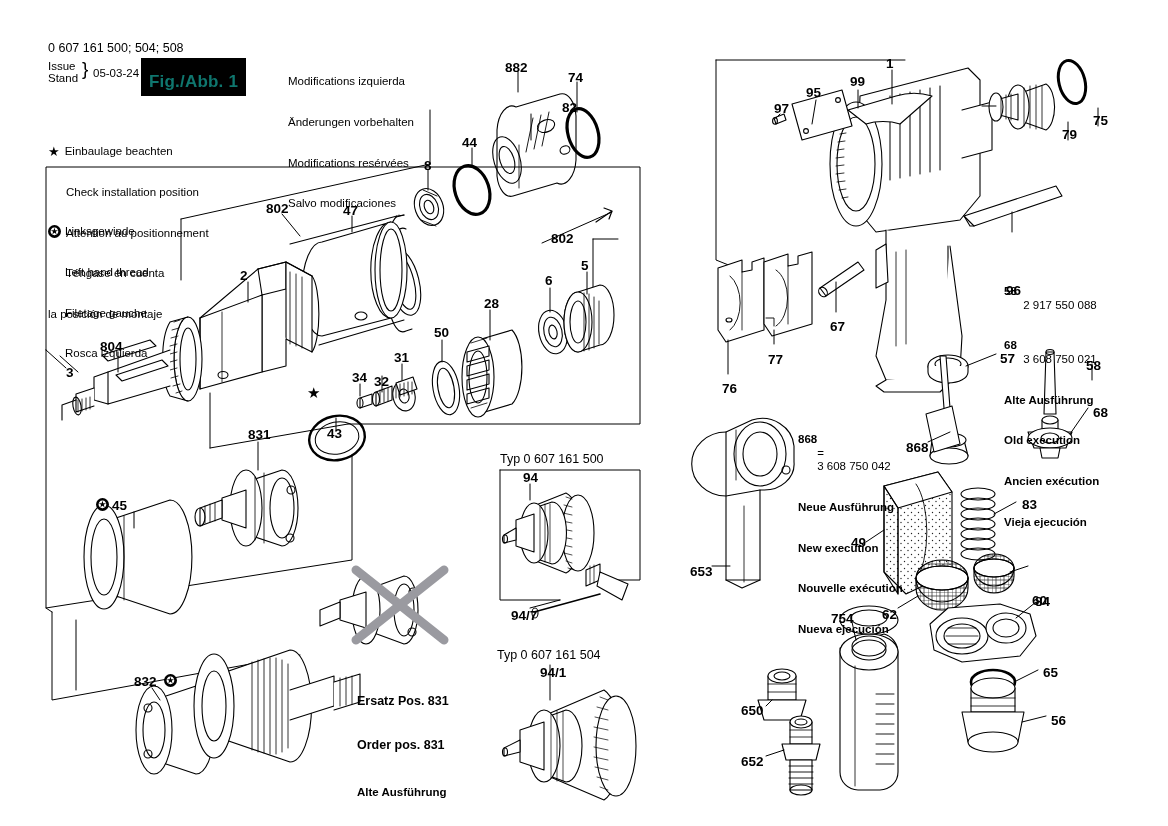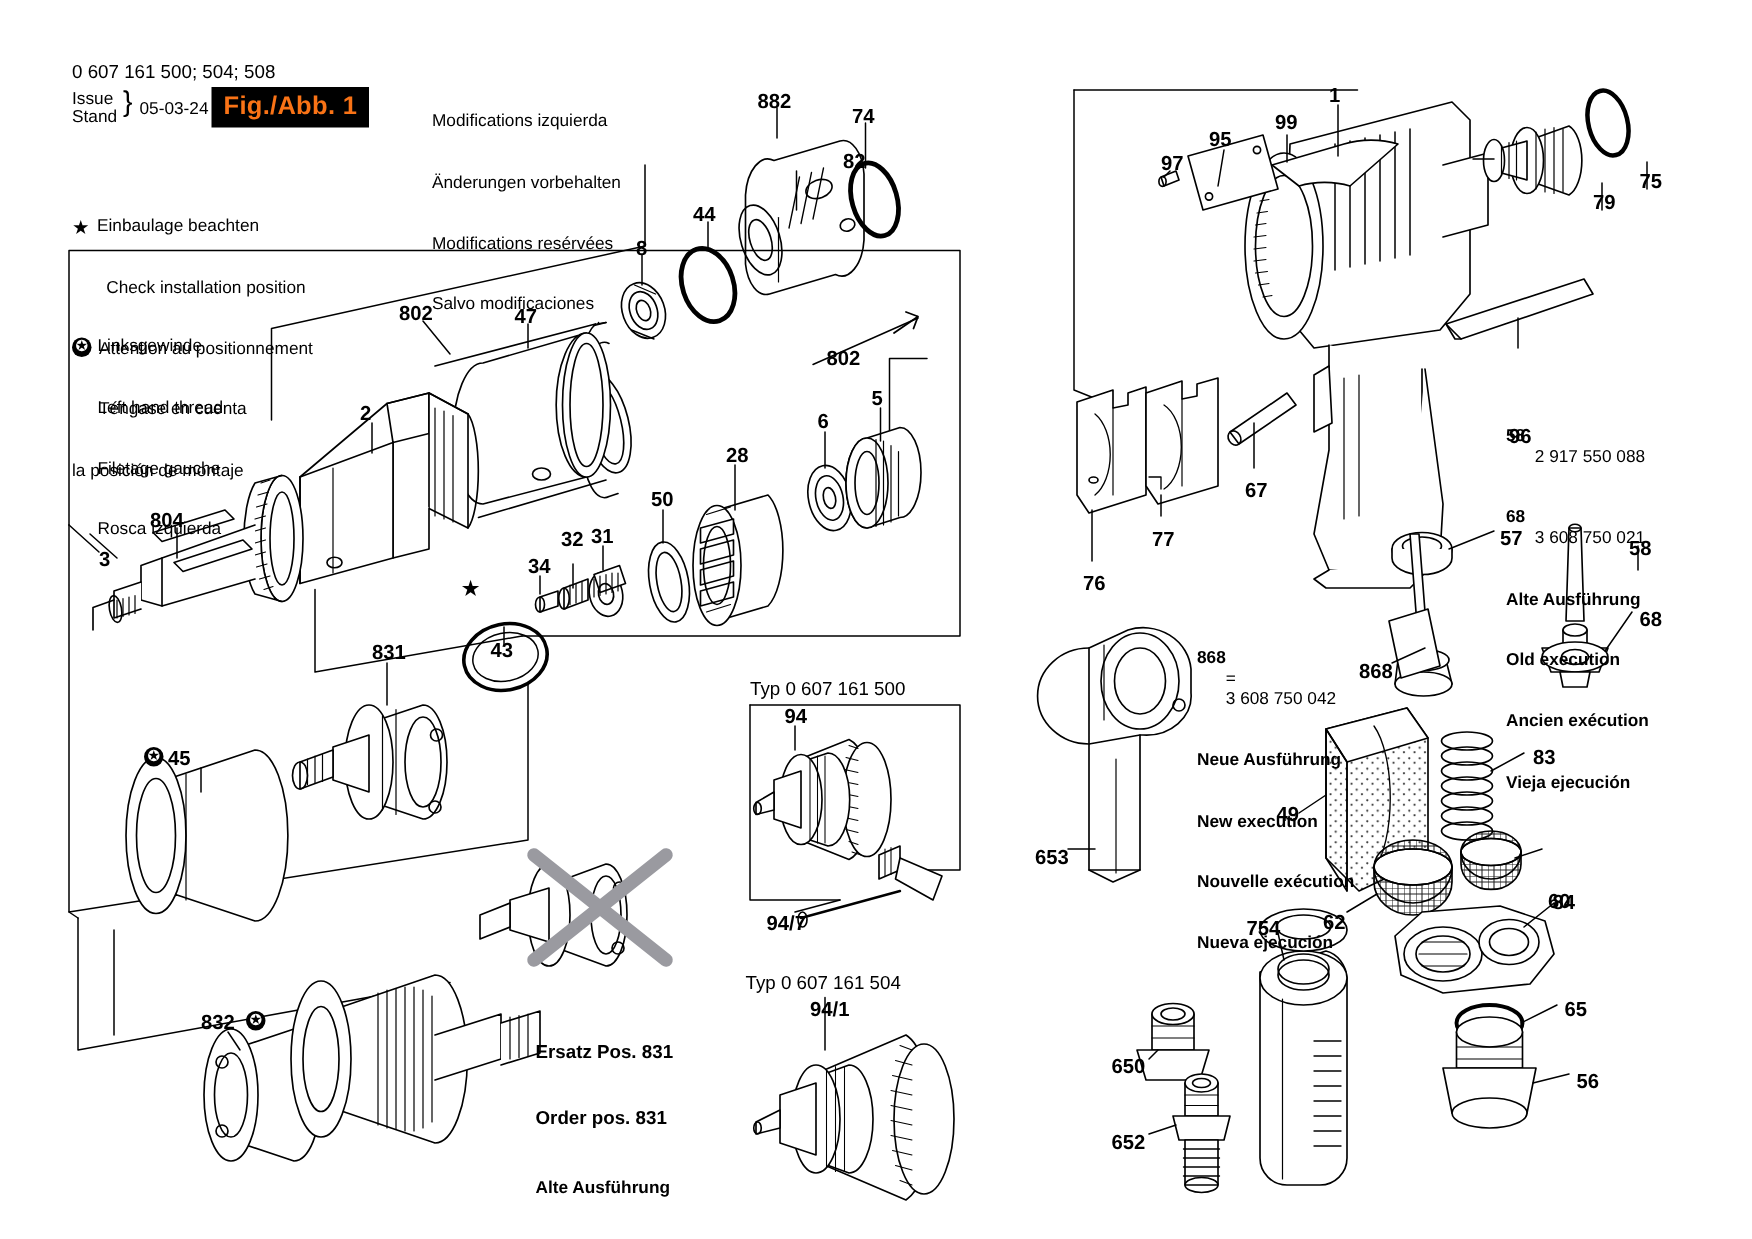--- a/index.html
+++ b/index.html
@@ -28,24 +28,24 @@
   .txt {
     position: absolute;
     white-space: pre;
     line-height: 1.18;
     font-family: "Liberation Sans", sans-serif;
   }
   .hdr-code { font-size: 12.5px; }
   .hdr-small { font-size: 11.5px; }
   .fig-badge {
     background: #000;
-    color: #f97316;
+    color: #0f766e;
     font-weight: bold;
     font-size: 17px;
-    padding: 3px 8px 4px 8px;
+    padding: 14px 8px 4px 8px;
     letter-spacing: .2px;
   }
   .legend { font-size: 11.5px; }
   .modif { font-size: 11.5px; }
   .callout {
     font-weight: bold;
     font-size: 13.5px;
   }
   .typ { font-size: 12.5px; }
   .blocknote { font-size: 11.5px; font-weight: bold; }
@@ -608,21 +608,21 @@
     <div>Änderungen vorbehalten</div>
     <div>Modifications resérvées</div>
     <div>Salvo modificaciones</div>
   </div>
 
   <div class="txt legend" style="left:48px; top:118px;">
     <div style="display:flex; gap:5px;">
       <span class="star-glyph">★</span>
       <span>Einbaulage beachten</span>
     </div>
-    <div style="padding-left:18px;text-align:center;">Check installation position</div>
+    <div style="padding-left:18px;">Check installation position</div>
     <div style="padding-left:18px;">Attention au positionnement</div>
     <div style="padding-left:18px;">Téngase en cuenta</div>
     <div style="">la posición de montaje</div>
   </div>
 
   <div class="txt legend" style="left:48px; top:198px;">
     <div style="display:flex; gap:4px;">
       <span class="circstar">✪</span>
       <span>Linksgewinde</span>
     </div>
@@ -674,21 +674,21 @@
       <div class="txt callout" style="left: 522px; top: 100px; margin-left: 40px;">82</div>
       <div class="txt callout" style="left: 462px; top: 135px;">44</div>
       <div class="txt callout" style="left: 424px; top: 158px;">8</div>
       <div class="txt callout" style="left: 343px; top: 203px;">47</div>
       <div class="txt callout" style="left: 266px; top: 201px;">802</div>
       <div class="txt callout" style="left: 240px; top: 268px;">2</div>
       <div class="txt callout" style="left: 66px; top: 365px;">3</div>
       <div class="txt callout" style="left: 100px; top: 339px;">804</div>
       <div class="txt callout" style="left: 327px; top: 416px; margin-top: 10px;">43</div>
       <div class="txt callout" style="left: 352px; top: 370px;">34</div>
-      <div class="txt callout" style="left: 374px; top: 352px; text-align: right;">32</div>
+      <div class="txt callout" style="left: 374px; top: 374px; text-align: right;">32</div>
       <div class="txt callout" style="left: 394px; top: 350px;">31</div>
       <div class="txt callout" style="left: 434px; top: 325px;">50</div>
       <div class="txt callout" style="left: 484px; top: 296px;">28</div>
       <div class="txt callout" style="left: 545px; top: 273px;">6</div>
       <div class="txt callout" style="left: 581px; top: 258px;">5</div>
       <div class="txt callout" style="left: 551px; top: 231px;">802</div>
       <div class="txt callout" style="left: 248px; top: 427px;">831</div>
       <div class="txt callout" style="left: 112px; top: 498px;">45</div>
       <div class="txt callout" style="left: 134px; top: 674px;">832</div>
       <div class="txt callout" style="left: 523px; top: 470px;">94</div>

